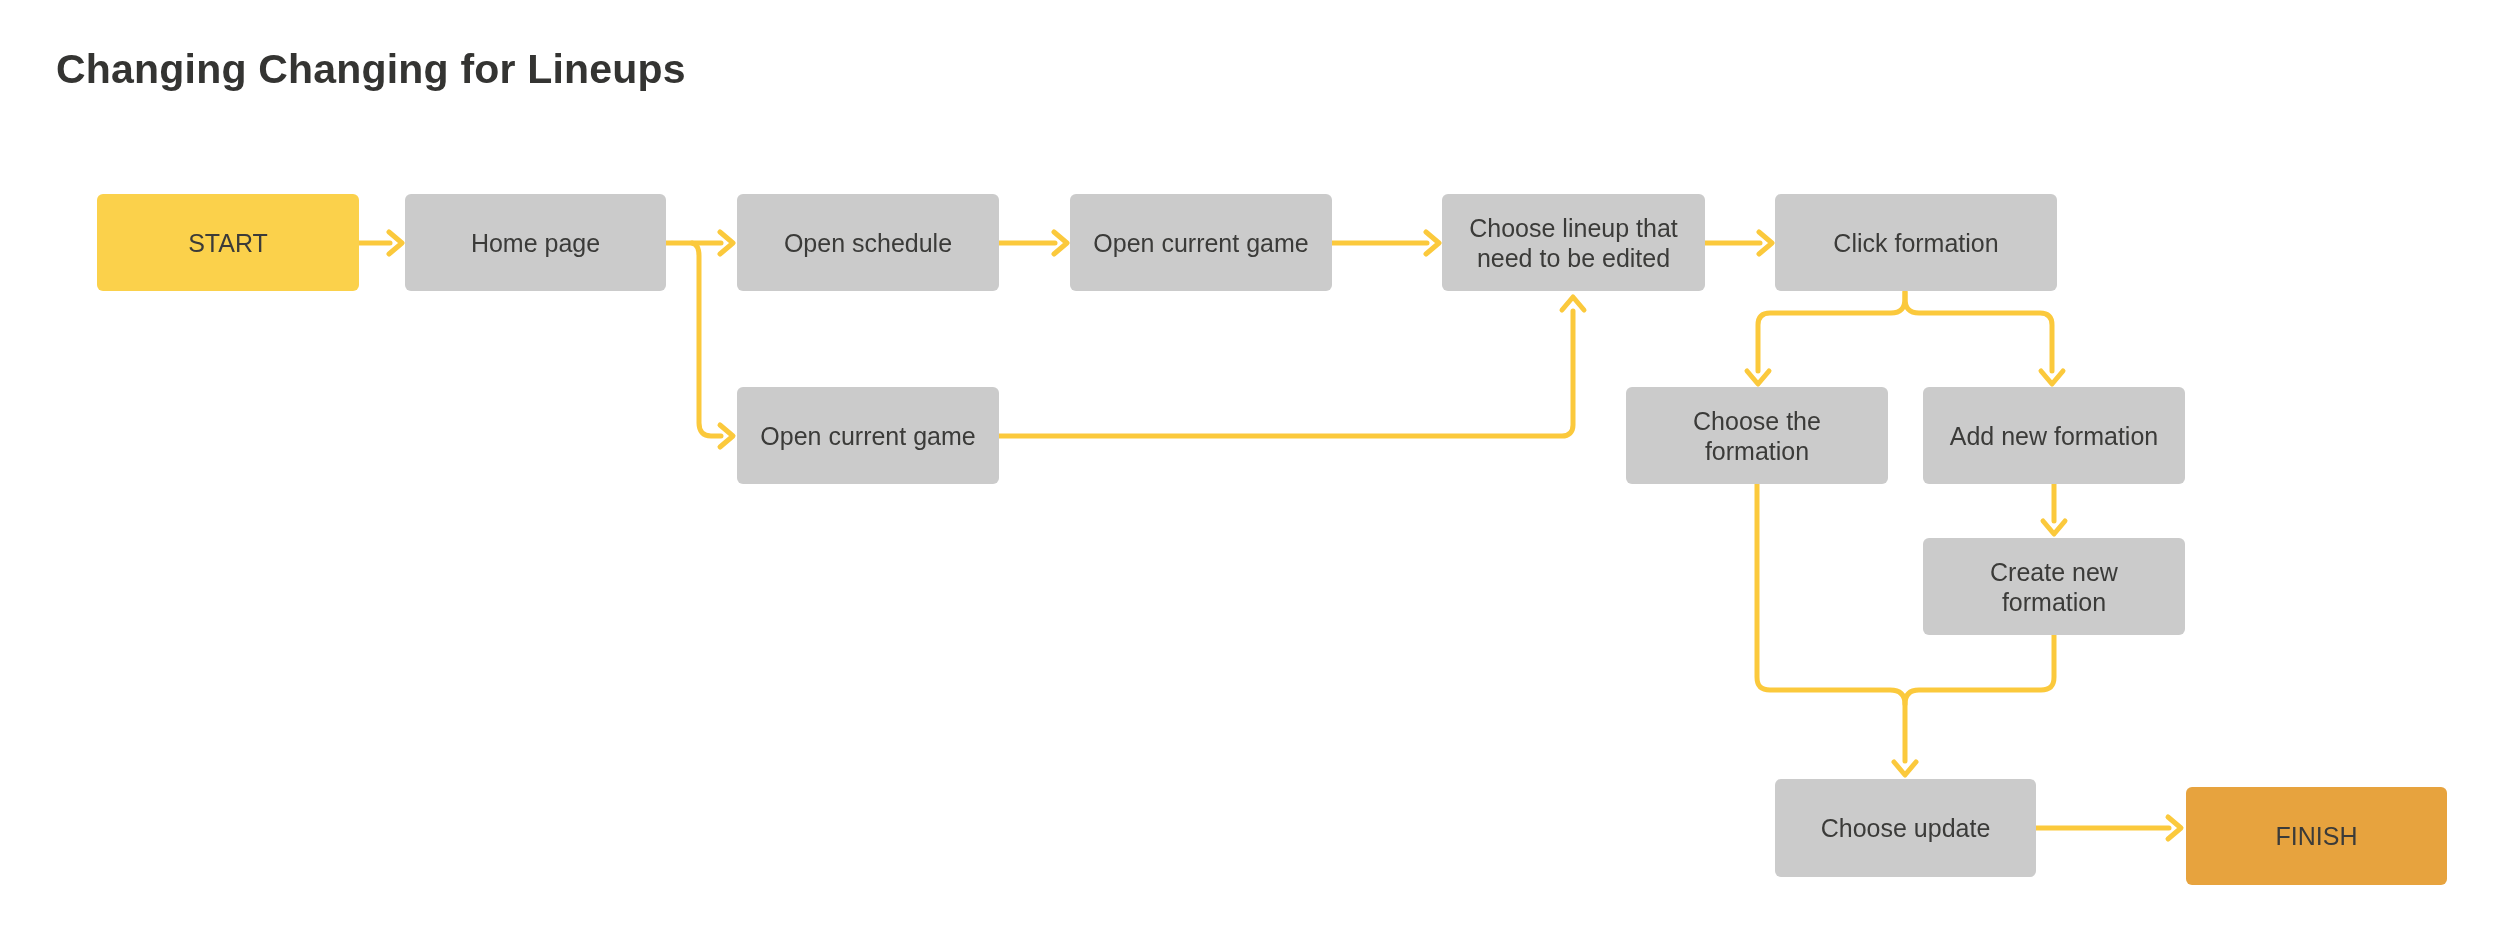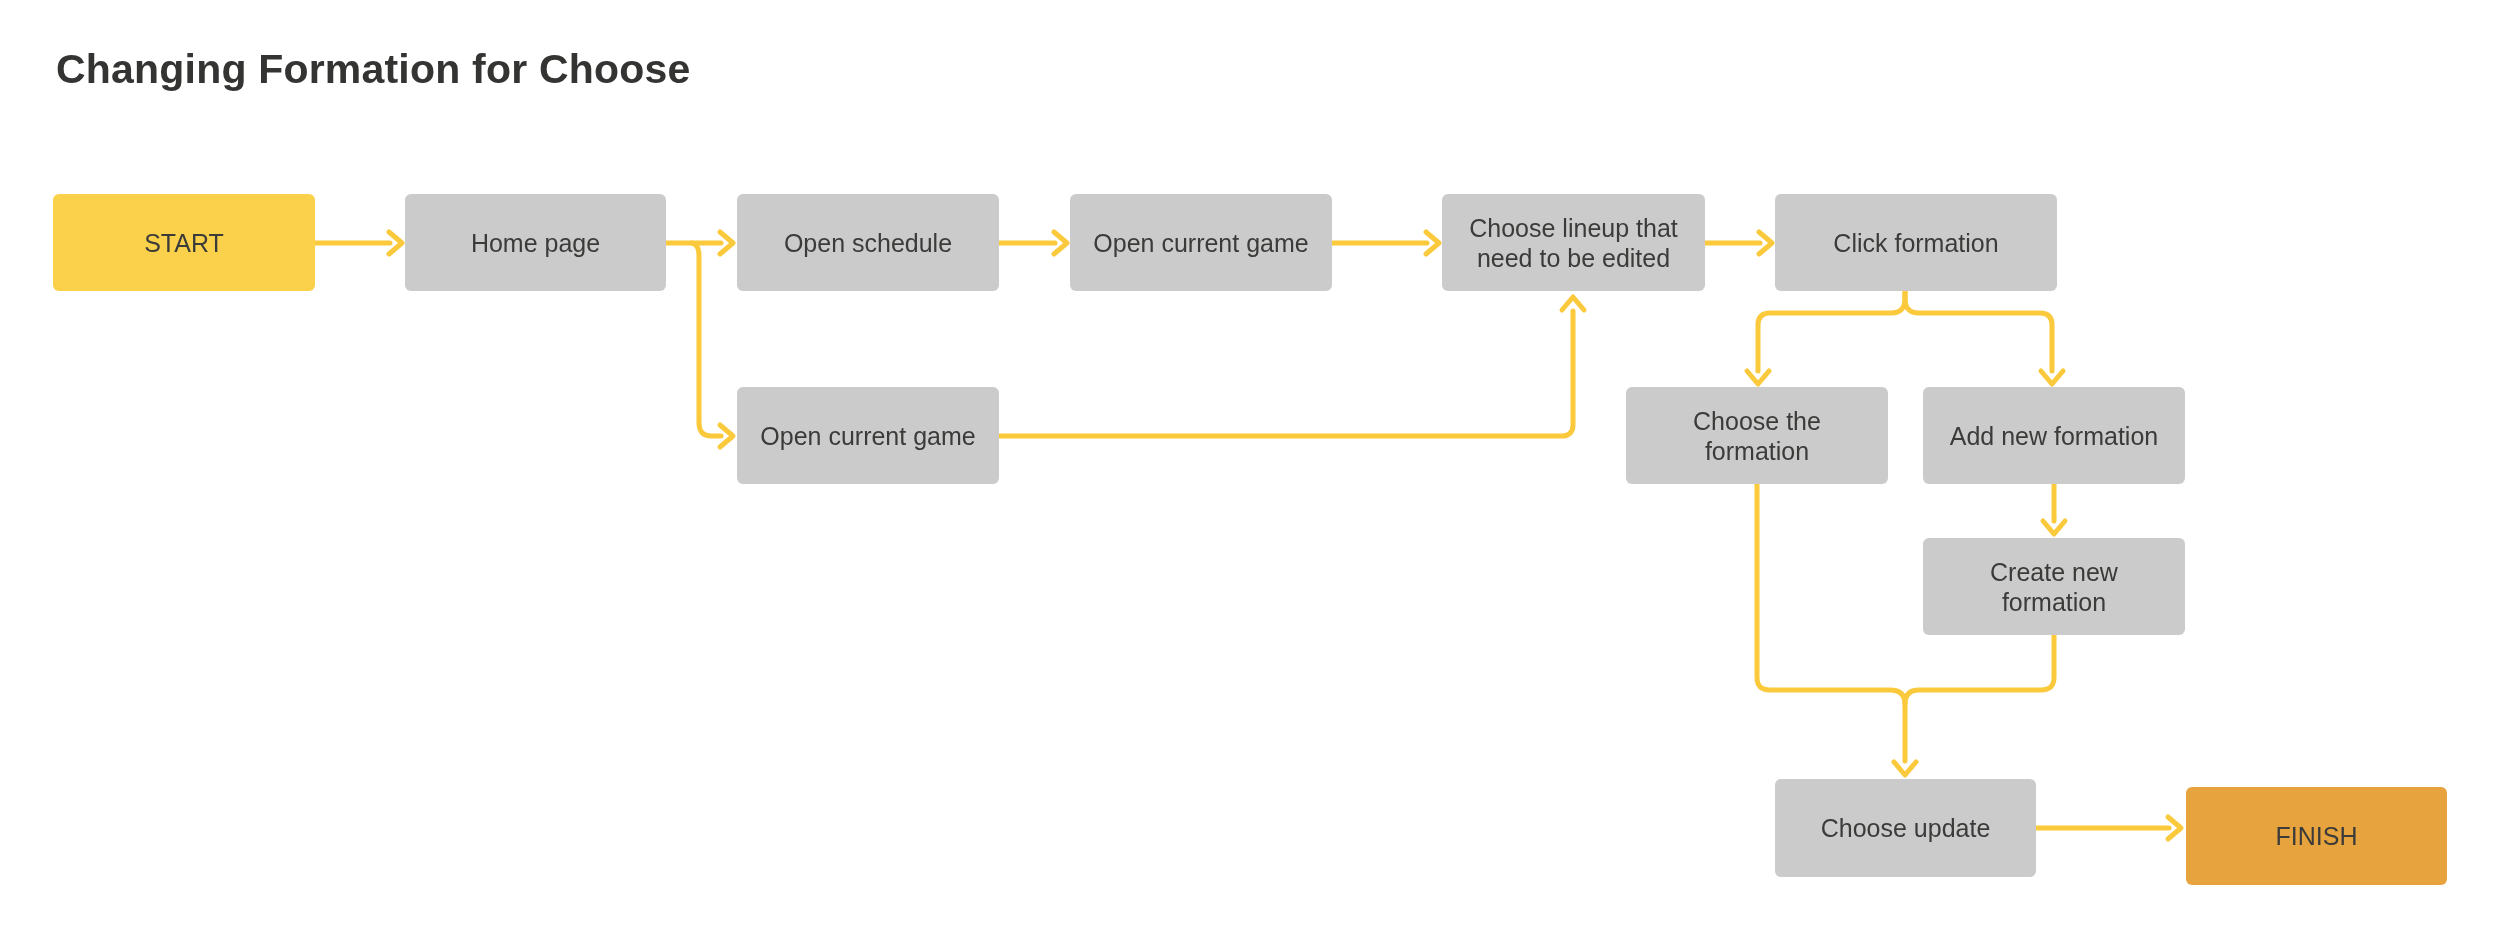--- a/index.html
+++ b/index.html
@@ -51,30 +51,30 @@
     justify-content: center;
     text-align: center;
     border-radius: 6px;
     color: var(--node-text);
   }
   .node-label {
     font-size: 25px;
     line-height: 30px;
     white-space: pre-line;
   }
-  .node-start  { background: var(--start-fill); }
+  .node-start  { background: var(--start-fill); margin-left: 44px; }
   .node-process{ background: var(--process-fill); }
   .node-finish { background: var(--finish-fill); margin-top: 8px; }
 </style>
 </head>
 <body>
 
 <div class="canvas">
 
-  <div class="page-title">Changing Formation for Choose</div>
+  <div class="page-title">Changing Changing for Lineups</div>
 
   <svg class="edges" viewBox="0 0 2500 931">
     <g>
       <path d="M315 243 H390"></path>
       <path d="M389 232 L402 243 L389 254"></path>
     </g>
     <g>
       <path d="M666 243 H721"></path>
       <path d="M720 232 L733 243 L720 254"></path>
     </g>

